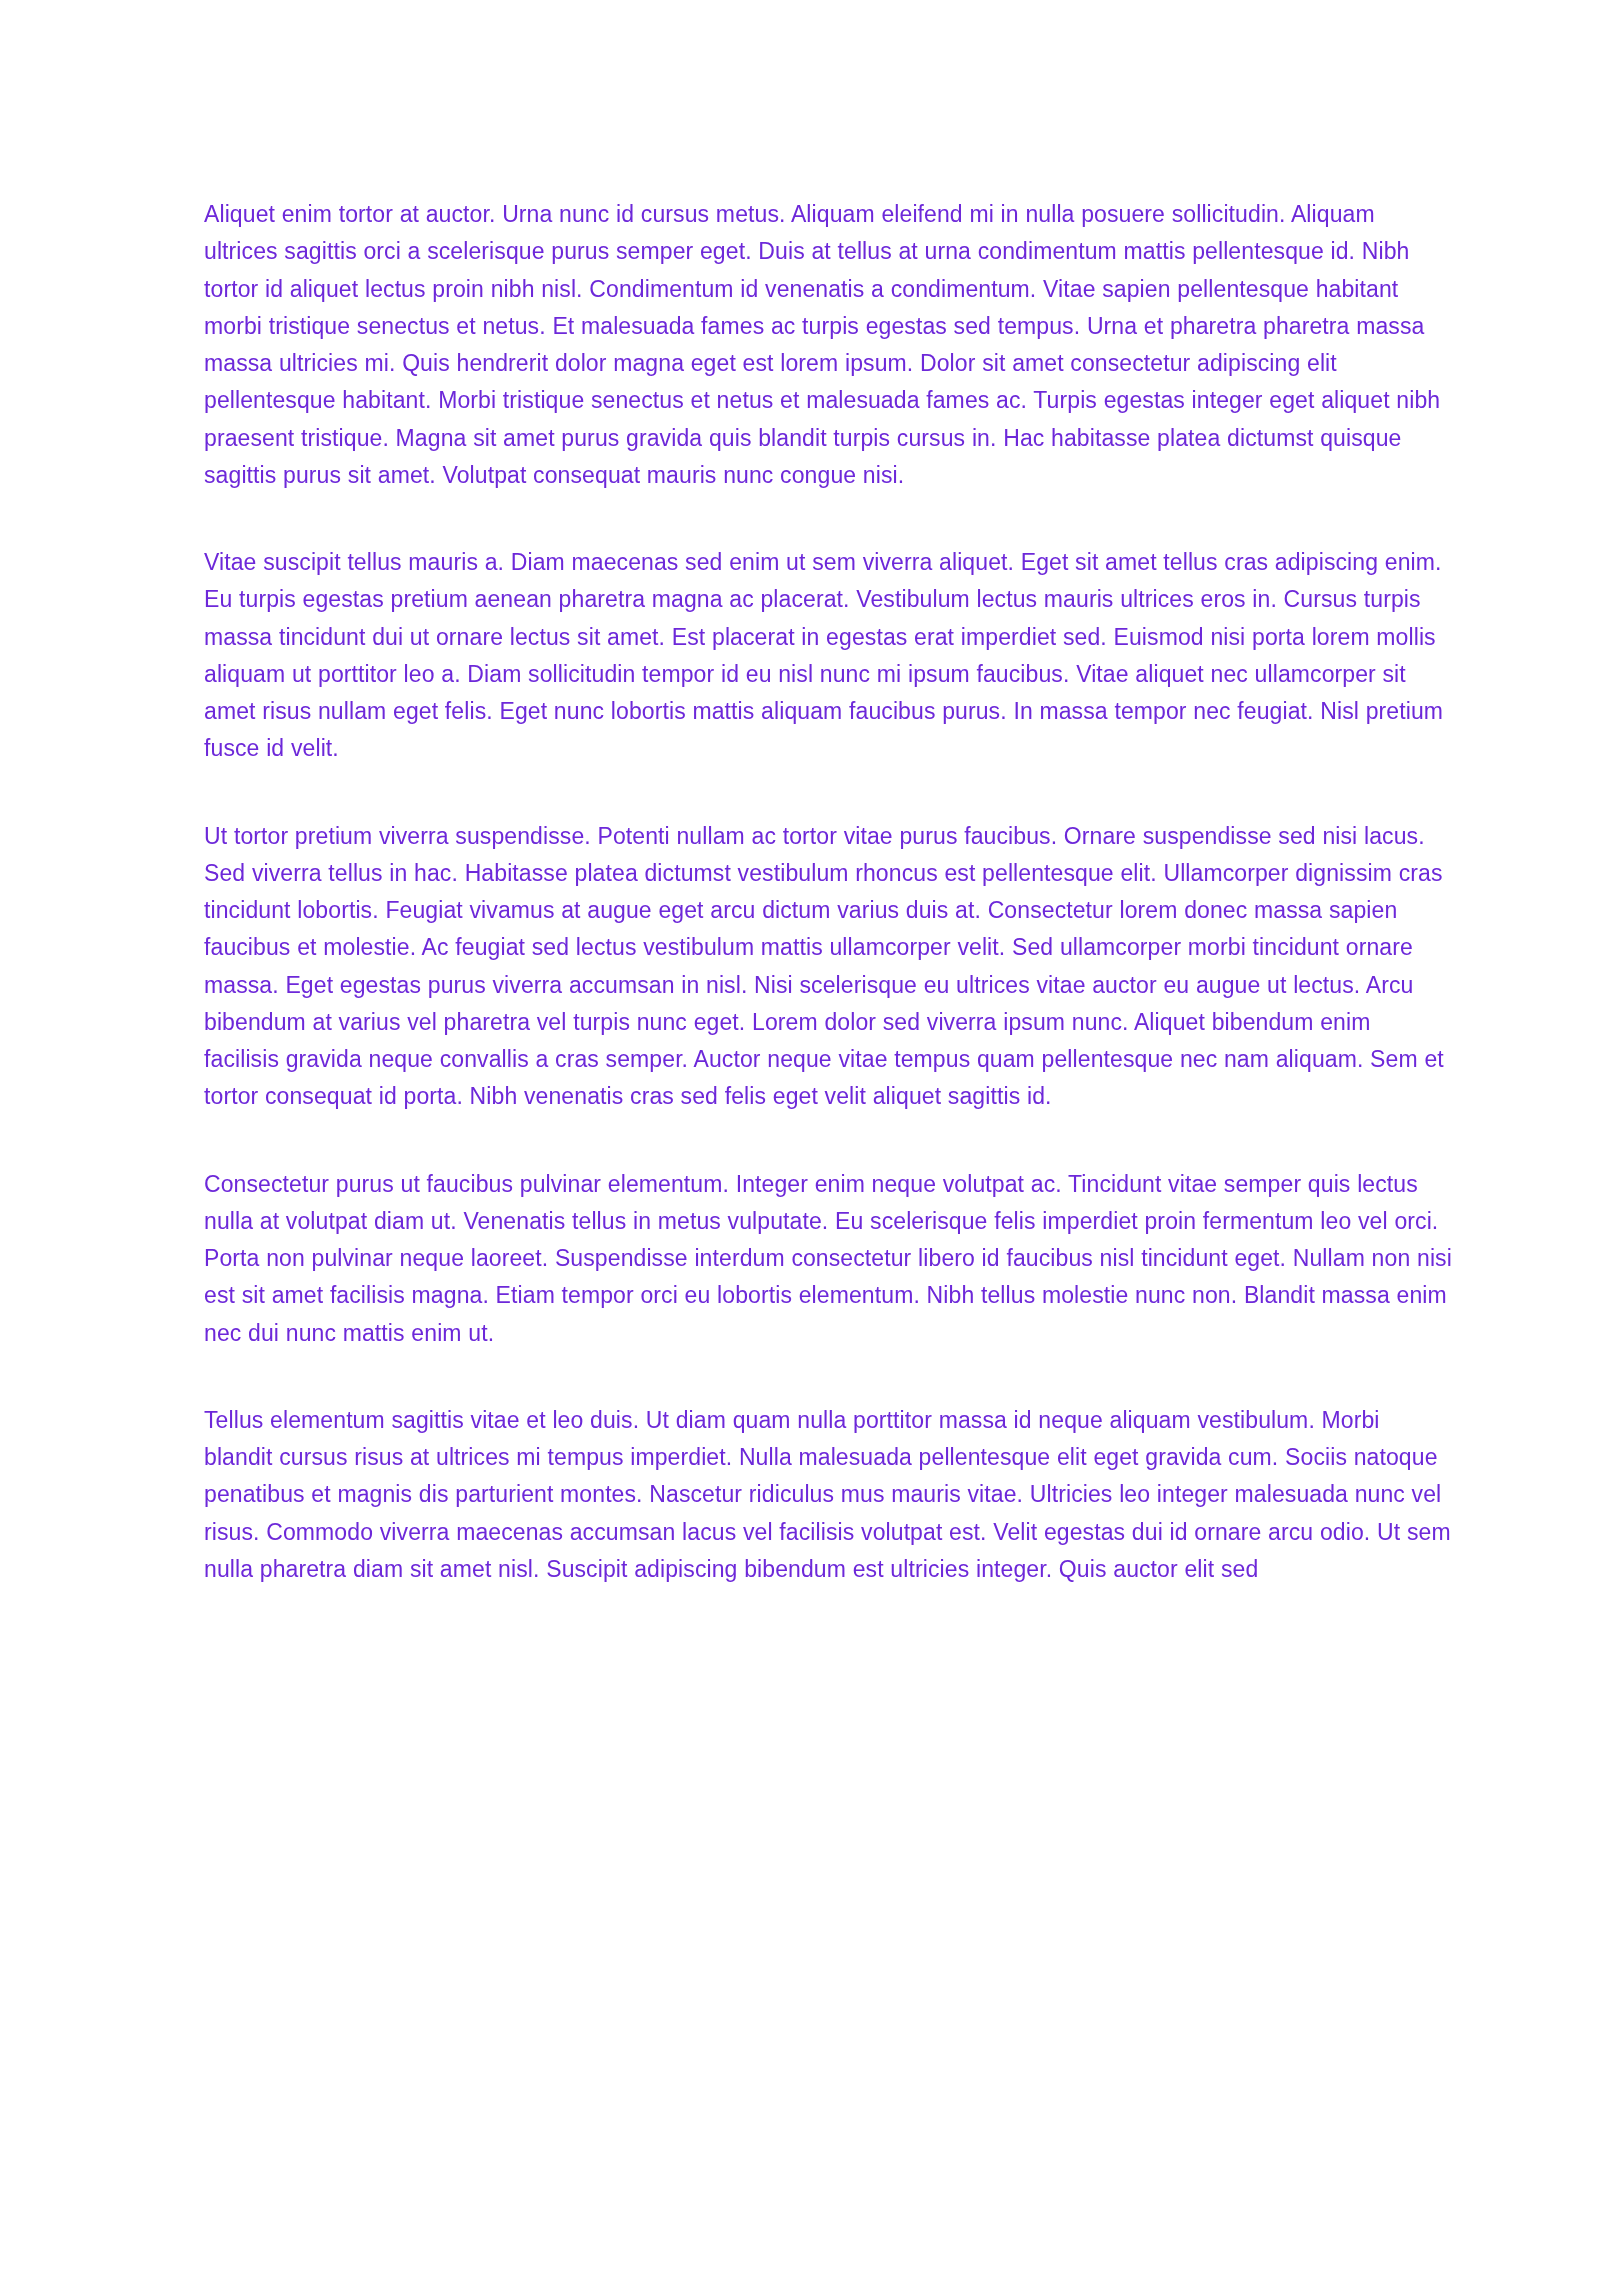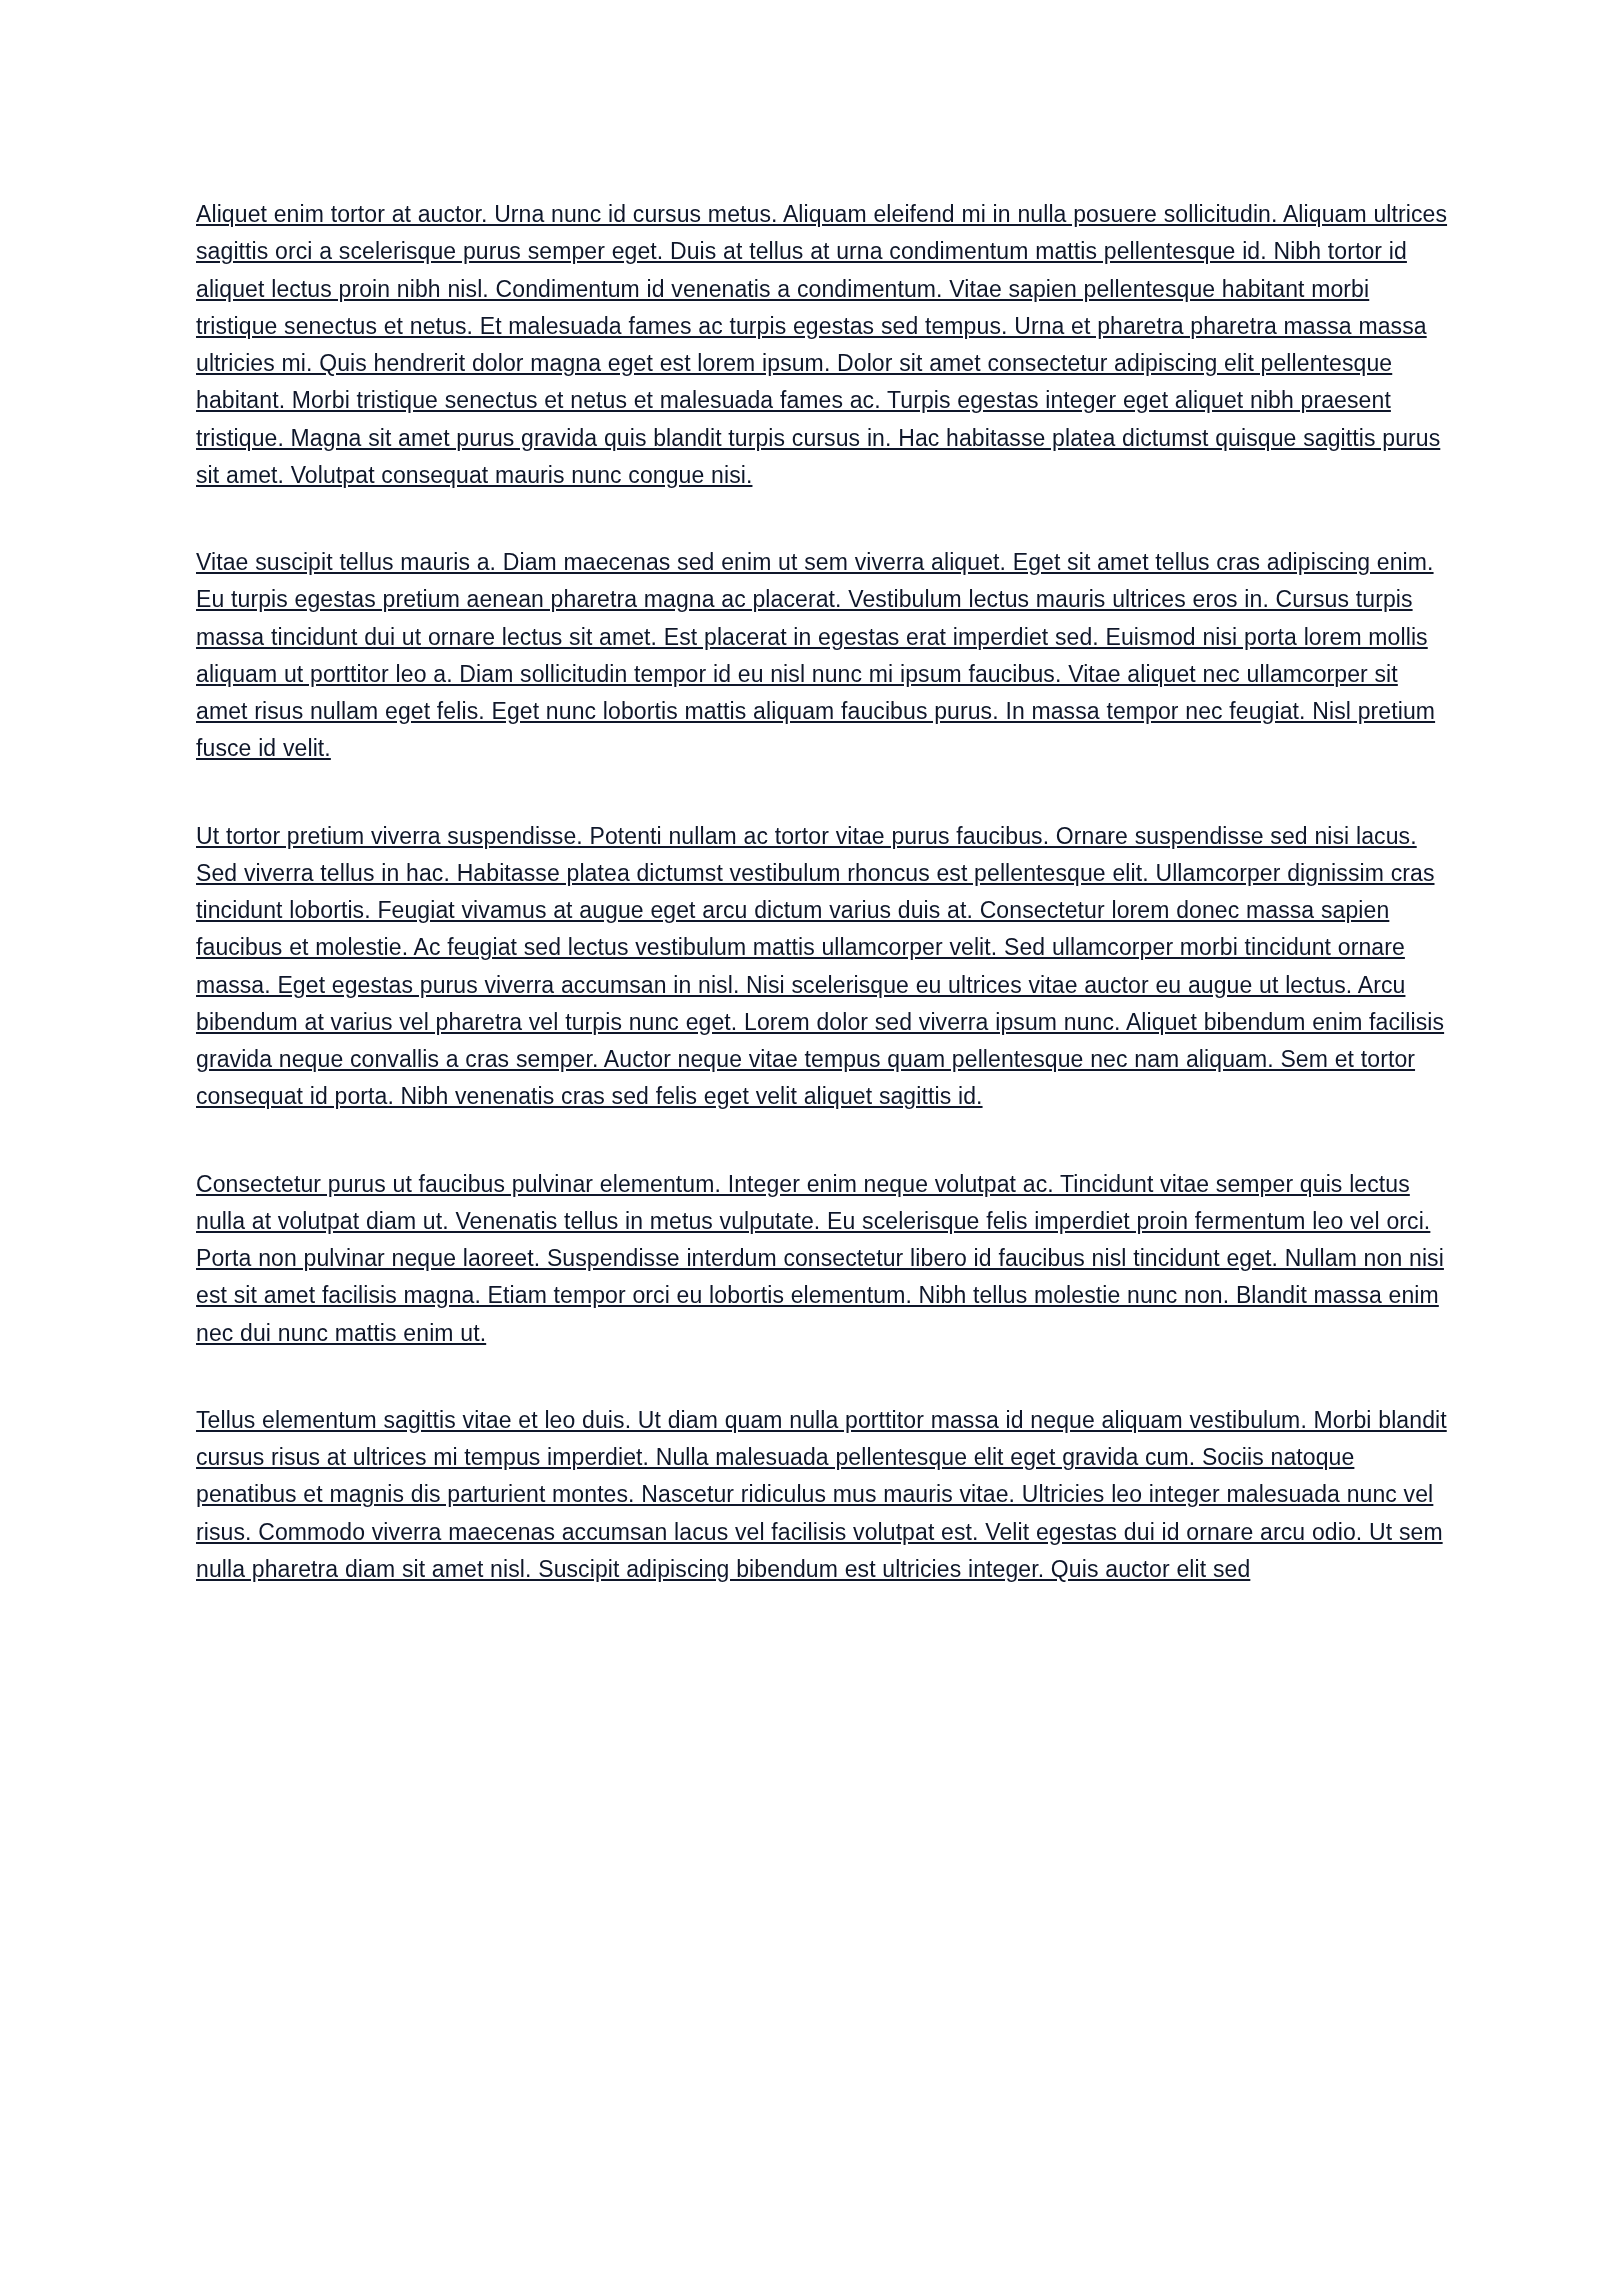--- a/index.html
+++ b/index.html
@@ -20,26 +20,25 @@
     box-sizing: border-box;
     padding: 196px 151px 157px 196px;
   }
   .doc-body {
     width: 1256px;
   }
   .para {
     font-family: "Liberation Sans", sans-serif;
     font-size: 23px;
     line-height: 1.62;
-    color: #0f172a;
+    color: #6d28d9;
     text-align: left;
-    margin: 0 0 50px 0;
+    margin: 0 0 50px 8px;
     letter-spacing: 0.1px;
     word-spacing: 0.2px;
-    text-decoration: underline;
   }
   .para:last-child {
     margin-bottom: 0;
   }
 </style>
 </head>
 <body>
 
 <div class="page">
   <div class="doc-body">

